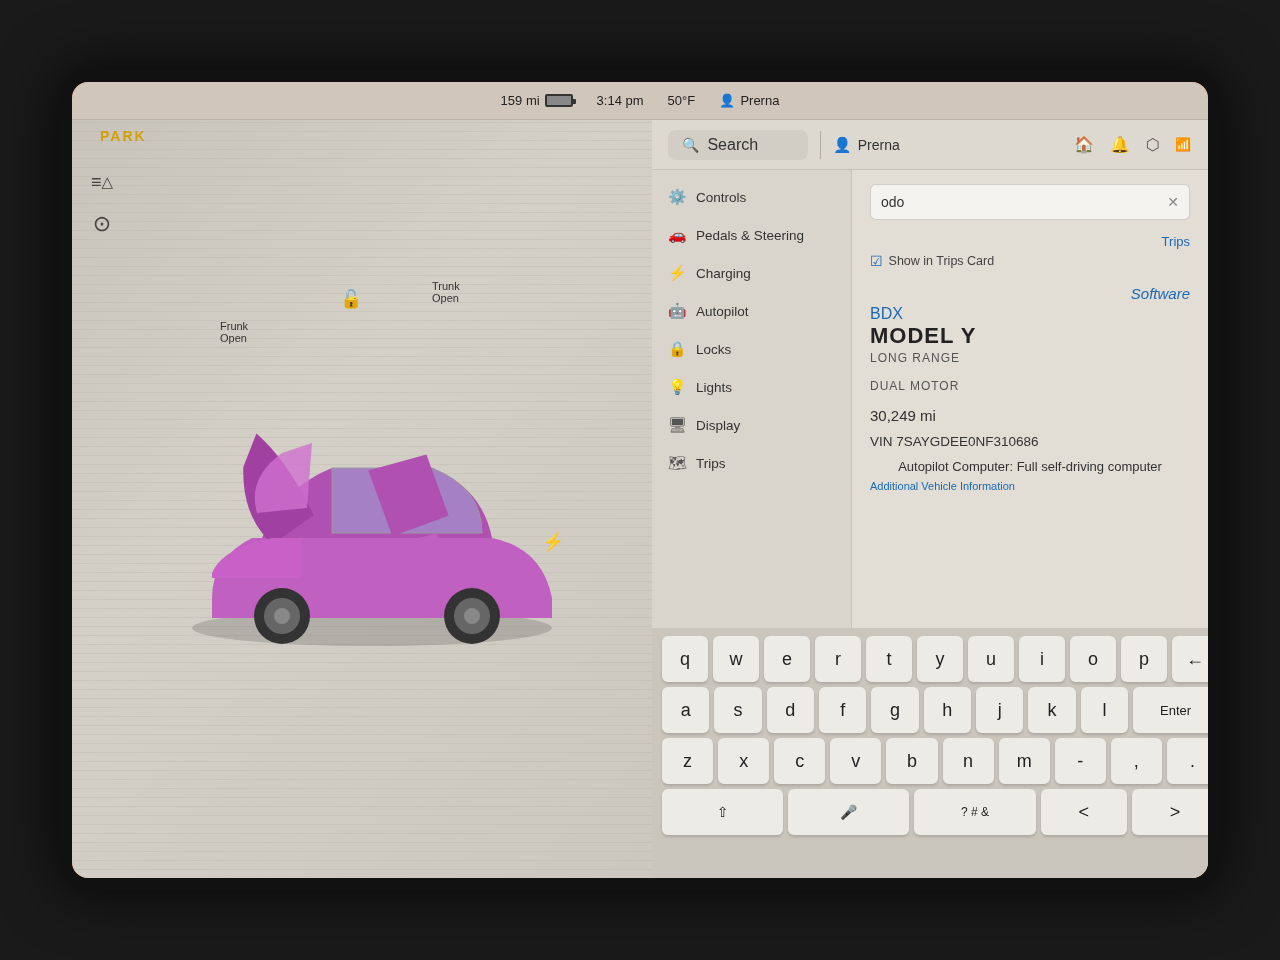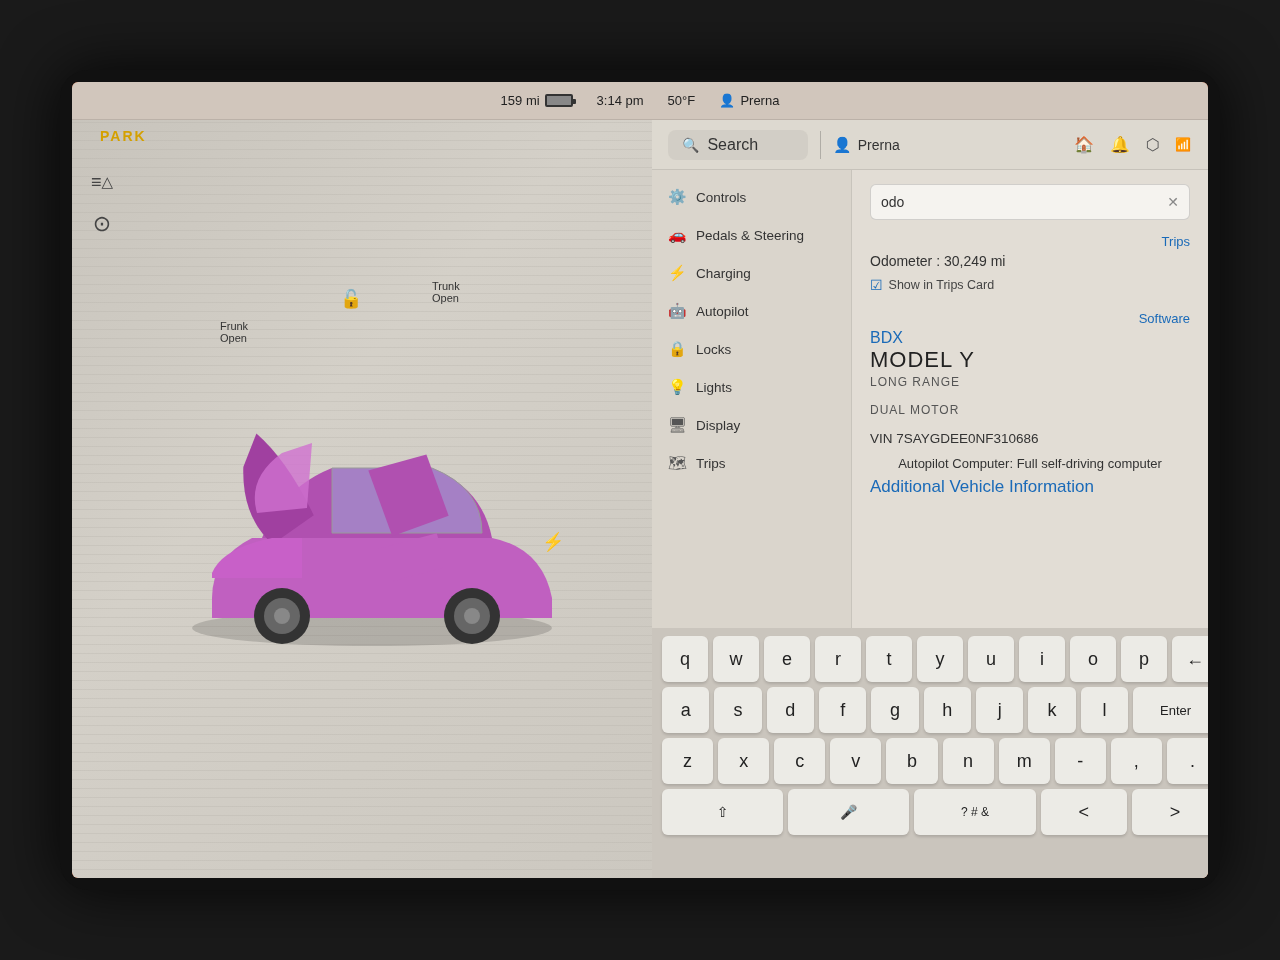--- a/index.html
+++ b/index.html
@@ -19,21 +19,21 @@
       background: #111;
       border-radius: 28px;
       padding: 12px;
       box-shadow: 0 0 60px rgba(0,0,0,0.8);
       position: relative;
     }
     .screen {
       width: 100%;
       height: 100%;
       background: #c2410c;
-      border-radius: 6px;
+      border-radius: 16px;
       overflow: hidden;
       position: relative;
       display: flex;
       flex-direction: column;
     }
     
     .status-bar {
       height: 38px;
       background: rgba(210,206,198,0.95);
       display: flex;
@@ -267,21 +267,21 @@
       align-items: center;
       gap: 6px;
       font-size: 12.5px;
       color: #444;
       margin-bottom: 16px;
     }
     .checkbox-icon { color: #1a6ab8; font-size: 14px; }
     
     .model-name {
       font-size: 22px;
-      font-weight: 400;
+      font-weight: 700;
       color: #222;
       letter-spacing: 1px;
       margin-bottom: 2px;
     }
     .model-sub {
       font-size: 12px;
       color: #555;
       letter-spacing: 1px;
       margin-bottom: 14px;
     }
@@ -296,31 +296,32 @@
       margin-bottom: 10px;
     }
     .autopilot-text {
       font-size: 13px;
       color: #333;
       margin-bottom: 6px;
       text-align: center;
     }
     .vehicle-info-link {
       color: #1a6ab8;
-      font-size: 17px;
+      font-size: 11px;
       cursor: pointer;
     }
     .software-row {
       text-align: right;
       margin-bottom: 2px;
     }
     .software-link {
       color: #1a6ab8;
-      font-size: 13px;
+      font-size: 15px;
       cursor: pointer;
+      font-style: italic;
     }
     .bdx-link {
       color: #1a6ab8;
       font-size: 16px;
       cursor: pointer;
       text-align: left;
     }
     
     .keyboard-area {
       height: 250px;
@@ -494,38 +495,36 @@
               <div class="search-input-box">
                 <input type="text" value="odo" style="">
                 <span class="clear-icon">✕</span>
               </div>
             </div>
 
             <div class="trips-link">
               <span>Trips</span>
             </div>
 
-            <div class="odo-row">
-              <span class="odo-text">Odometer : 30,249 mi</span>
-            </div>
 
             <div class="show-trips-row">
               <span class="checkbox-icon">☑</span>
               <span>Show in Trips Card</span>
             </div>
 
             <div class="software-row">
               <span class="software-link">Software</span>
             </div>
             <div class="bdx-link">BDX</div>
 
             <div class="model-name">MODEL Y</div>
             <div class="model-sub">LONG RANGE</div>
             <div class="model-sub">DUAL MOTOR</div>
 
+            <div class="mileage-display">30,249 mi</div>
 
             <div class="vin-display">VIN 7SAYGDEE0NF310686</div>
 
             <div class="autopilot-text">Autopilot Computer: Full self-driving computer</div>
 
             <div class="vehicle-info-link">Additional Vehicle Information</div>
           </div>
         </div>
 
         <div class="keyboard-area">

